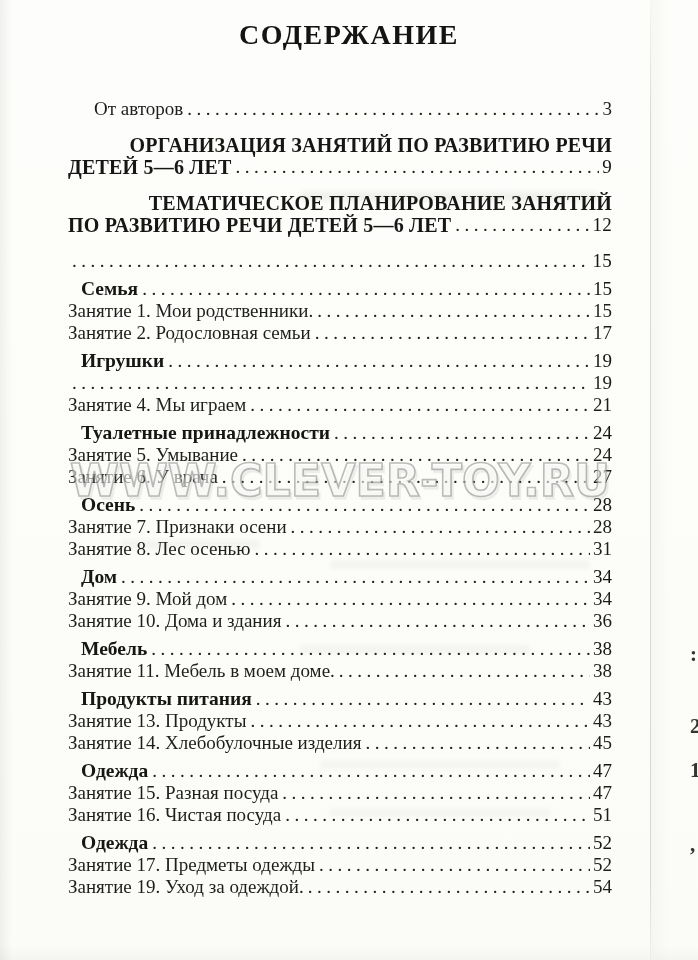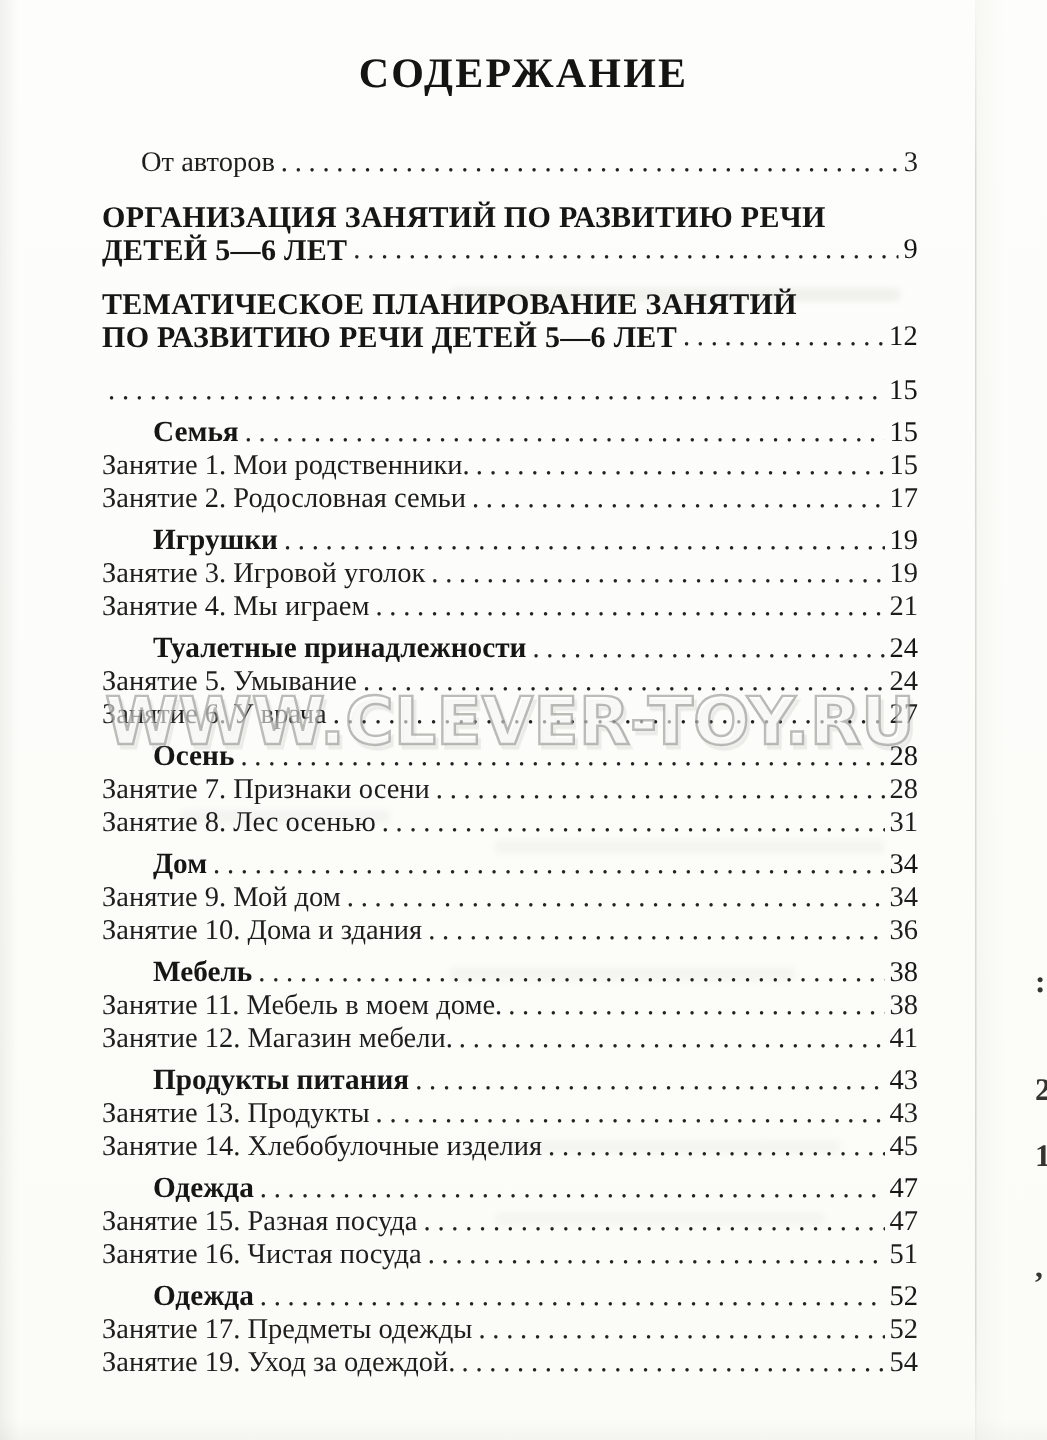--- a/index.html
+++ b/index.html
@@ -35,43 +35,43 @@
       rgba(188,188,180,0.55) 12%,
       rgba(188,188,180,0.55) 92%,
       rgba(188,188,180,0.15) 100%);
   }
   .edge-strip {
     position: absolute; left: 651px; top: 0; width: 47px; height: 100%;
     background: linear-gradient(90deg, rgba(235,235,228,0.35), rgba(250,250,246,0.0) 40%);
   }
 
   .title {
-    padding-top: 33px;
+    padding-top: 18px;
     text-align: center;
     font-weight: bold;
     font-size: 28px;
     letter-spacing: 1.5px;
     color: #141412;
     line-height: 34px;
   }
 
   .toc {
     position: absolute;
     top: 98px;
     left: 68px;
     width: 544px; 
   }
 
   .entry { font-size: 19px; line-height: 22px; }
   .entry-line { display: flex; align-items: flex-start; }
-  .entry-line-full { white-space: nowrap; }
+  .entry-line-full { white-space: nowrap; text-align: right; }
 
   .entry.plain   { margin-left: 26px; }
   .entry.chapter { font-weight: bold; font-size: 20px; margin-top: 14px; letter-spacing: 0.2px; color: #161614; }
-  .entry.section { font-weight: bold; font-size: 19.5px; margin-left: 34px; margin-top: 6px; color: #161614; }
+  .entry.section { font-weight: bold; font-size: 19.5px; margin-left: 13px; margin-top: 6px; color: #161614; }
   .entry.lesson  { }
 
   .label { white-space: nowrap; }
 
   .dots {
     flex: 1 1 auto;
     overflow: hidden;
     white-space: nowrap;
     margin: 0 3px 0 4px;
     letter-spacing: 4.5px;
@@ -185,21 +185,20 @@
       </div>
       <div class="entry section">
         <div class="entry-line">
           <span class="label">Игрушки</span>
           <span class="dots"></span>
           <span class="pnum">19</span>
         </div>
       </div>
       <div class="entry lesson">
         <div class="entry-line">
-          <span class="label">Занятие 3. Игровой уголок</span>
           <span class="dots"></span>
           <span class="pnum">19</span>
         </div>
       </div>
       <div class="entry lesson">
         <div class="entry-line">
           <span class="label">Занятие 4. Мы играем</span>
           <span class="dots"></span>
           <span class="pnum">21</span>
         </div>
@@ -272,27 +271,20 @@
           <span class="label">Мебель</span>
           <span class="dots"></span>
           <span class="pnum">38</span>
         </div>
       </div>
       <div class="entry lesson">
         <div class="entry-line">
           <span class="label">Занятие 11. Мебель в моем доме.</span>
           <span class="dots"></span>
           <span class="pnum">38</span>
-        </div>
-      </div>
-      <div class="entry lesson">
-        <div class="entry-line">
-          <span class="label">Занятие 12. Магазин мебели.</span>
-          <span class="dots"></span>
-          <span class="pnum">41</span>
         </div>
       </div>
       <div class="entry section">
         <div class="entry-line">
           <span class="label">Продукты питания</span>
           <span class="dots"></span>
           <span class="pnum">43</span>
         </div>
       </div>
       <div class="entry lesson">

